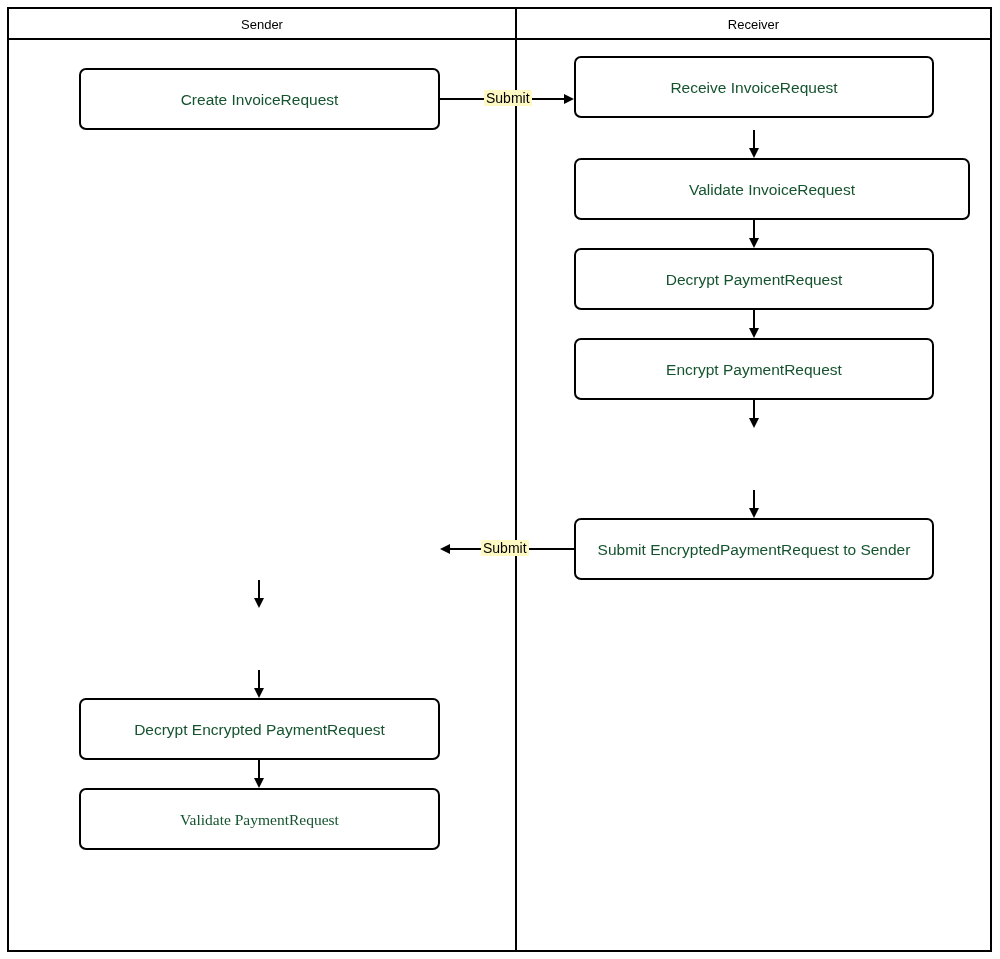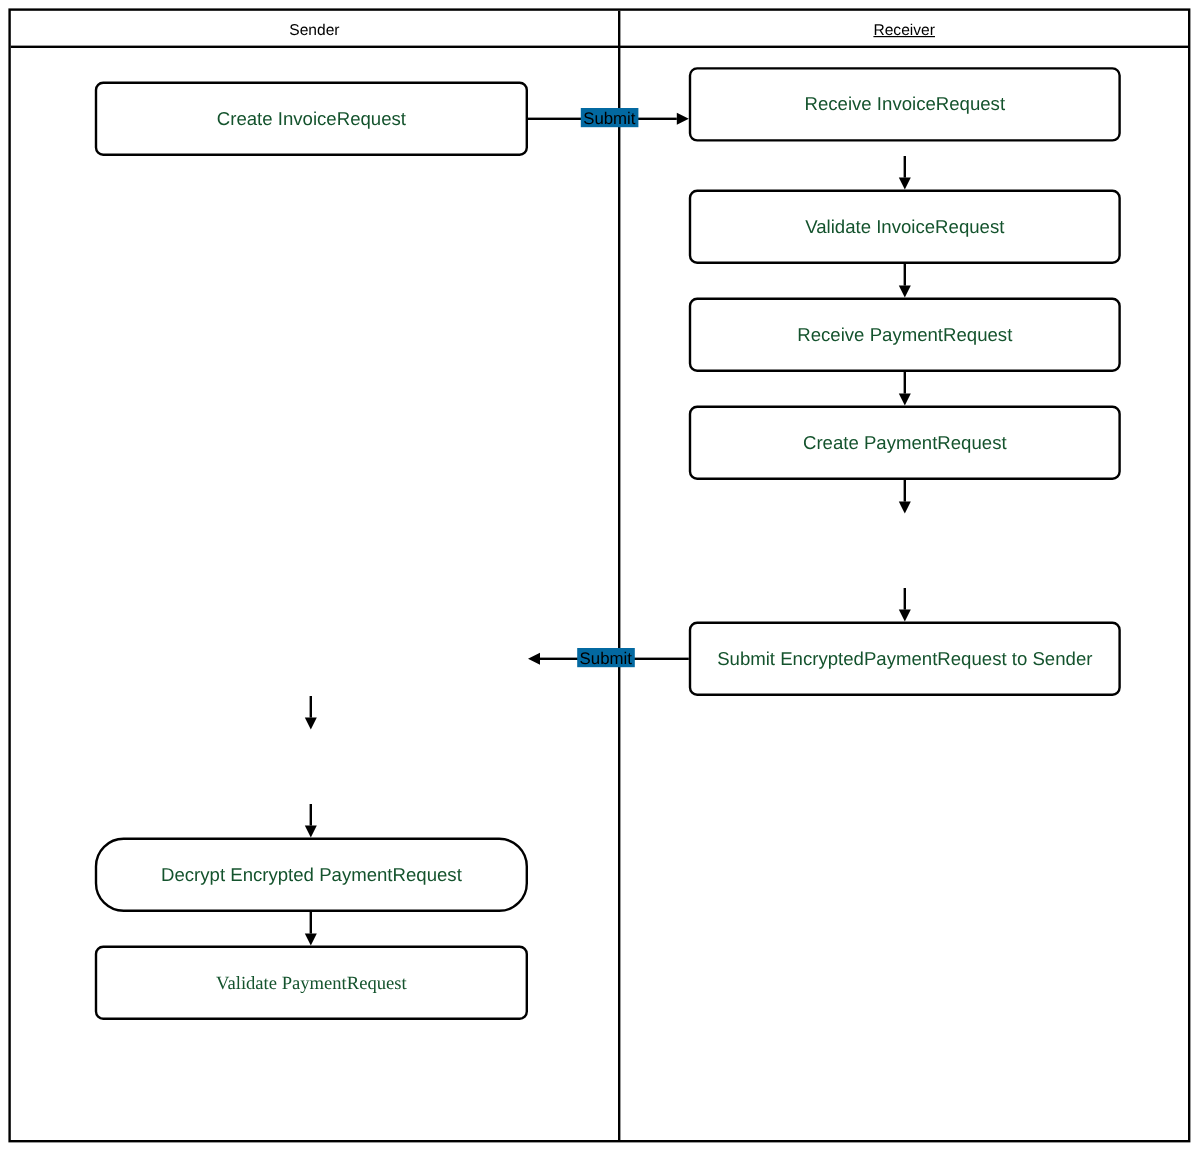--- a/index.html
+++ b/index.html
@@ -42,21 +42,21 @@
     position: absolute;
     top: 0;
     height: 31px;
     line-height: 31px;
     text-align: center;
     font-size: 13px;
     color: #000000;
     box-sizing: border-box;
   }
   .lane-header.sender  { left: 0;     width: 506px; }
-  .lane-header.receiver{ left: 508px; width: 473px; text-decoration: underline; }
+  .lane-header.receiver{ left: 508px; width: 473px; }
 
   .lane-divider {
     position: absolute;
     left: 506px;
     top: 0;
     width: 2px;
     height: 941px;
     background: #000000;
   }
 
@@ -113,21 +113,21 @@
     border-top: 5.5px solid transparent;
     border-bottom: 5.5px solid transparent;
     border-right: 10px solid #000000;
     z-index: 2;
   }
   .edge-label {
     position: absolute;
     font-size: 14px;
     line-height: 16px;
     color: #000000;
-    background: #0369a1;
+    background: #fef9c3;
     padding: 0 2px;
     white-space: nowrap;
     z-index: 4;
   }
 </style>
 </head>
 <body>
 
 <div id="canvas">
 
@@ -146,31 +146,31 @@
 
   <div class="conn-h" style="left:440px; top:98px; width:124px;"></div>
   <div class="arrow-right" style="left:564px; top:93.5px;"></div>
   <div class="edge-label" style="left:484px; top:90px;">Submit</div>
 
   <div class="task" style="left:574px; top:56px; width:360px; height:62px;">Receive InvoiceRequest</div>
 
   <div class="conn-v" style="left:753px; top:130px; height:18px;"></div>
   <div class="arrow-down" style="left:748.5px; top:148px;"></div>
 
-  <div class="task" style="left:574px; top:158px; width:360px; height:62px;">Validate InvoiceRequest</div>
+  <div class="task" style="left:574px; top:158px; width:396px; height:62px;">Validate InvoiceRequest</div>
 
   <div class="conn-v" style="left:753px; top:220px; height:18px;"></div>
   <div class="arrow-down" style="left:748.5px; top:238px;"></div>
 
-  <div class="task" style="left:574px; top:248px; width:360px; height:62px;">Receive PaymentRequest</div>
+  <div class="task" style="left:574px; top:248px; width:360px; height:62px;">Decrypt PaymentRequest</div>
 
   <div class="conn-v" style="left:753px; top:310px; height:18px;"></div>
   <div class="arrow-down" style="left:748.5px; top:328px;"></div>
 
-  <div class="task" style="left:574px; top:338px; width:360px; height:62px;">Create PaymentRequest</div>
+  <div class="task" style="left:574px; top:338px; width:360px; height:62px;">Encrypt PaymentRequest</div>
 
   <div class="conn-v" style="left:753px; top:400px; height:18px;"></div>
   <div class="arrow-down" style="left:748.5px; top:418px;"></div>
 
 
   <div class="conn-v" style="left:753px; top:490px; height:18px;"></div>
   <div class="arrow-down" style="left:748.5px; top:508px;"></div>
 
   <div class="task" style="left:574px; top:518px; width:360px; height:62px;">Submit EncryptedPaymentRequest to Sender</div>
 
@@ -179,20 +179,20 @@
   <div class="edge-label" style="left:481px; top:540px;">Submit</div>
 
 
   <div class="conn-v" style="left:258px; top:580px; height:18px;"></div>
   <div class="arrow-down" style="left:253.5px; top:598px;"></div>
 
 
   <div class="conn-v" style="left:258px; top:670px; height:18px;"></div>
   <div class="arrow-down" style="left:253.5px; top:688px;"></div>
 
-  <div class="task" style="left:79px; top:698px; width:361px; height:62px;border-radius:24px;">Decrypt Encrypted PaymentRequest</div>
+  <div class="task" style="left:79px; top:698px; width:361px; height:62px;">Decrypt Encrypted PaymentRequest</div>
 
   <div class="conn-v" style="left:258px; top:760px; height:18px;"></div>
   <div class="arrow-down" style="left:253.5px; top:778px;"></div>
 
   <div class="task" style="left:79px; top:788px; width:361px; height:62px;font-family:Liberation Serif, serif;">Validate PaymentRequest</div>
 
 </div>
 
 </body></html>

